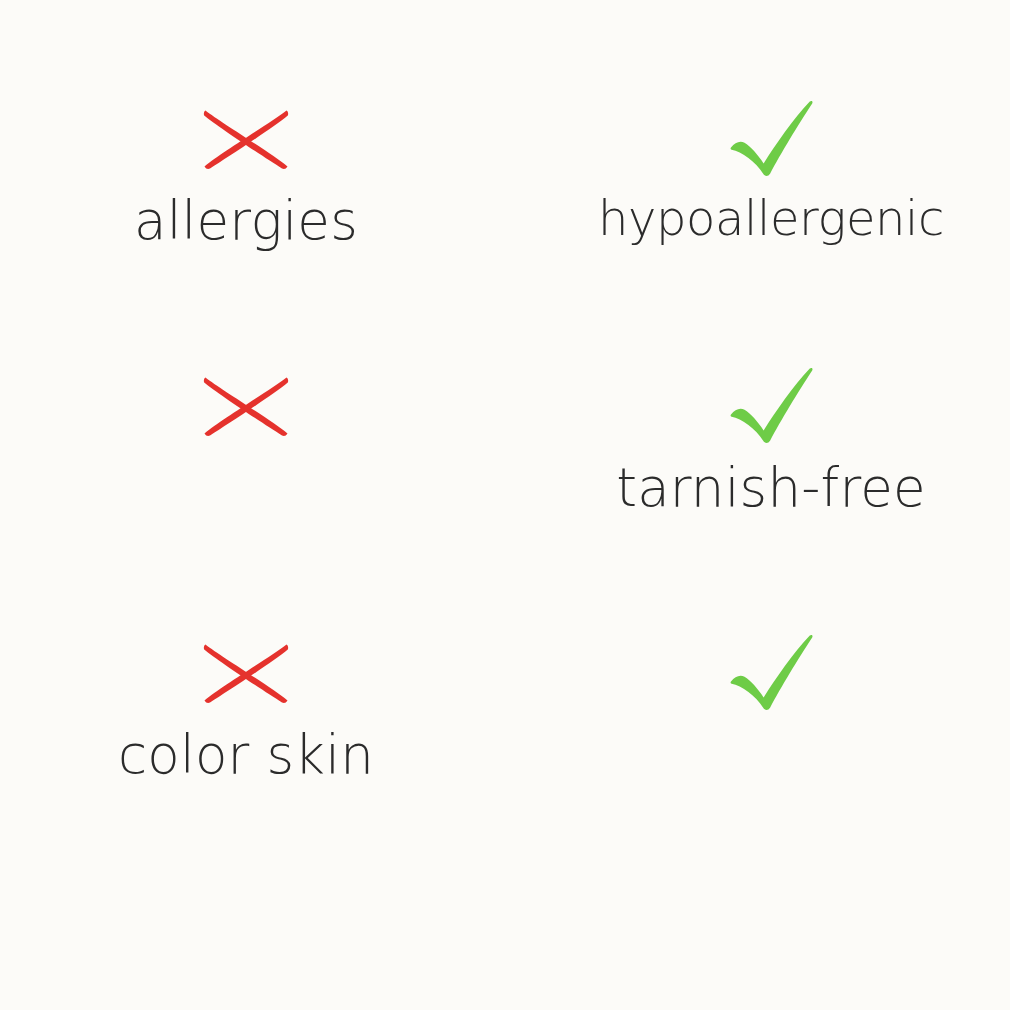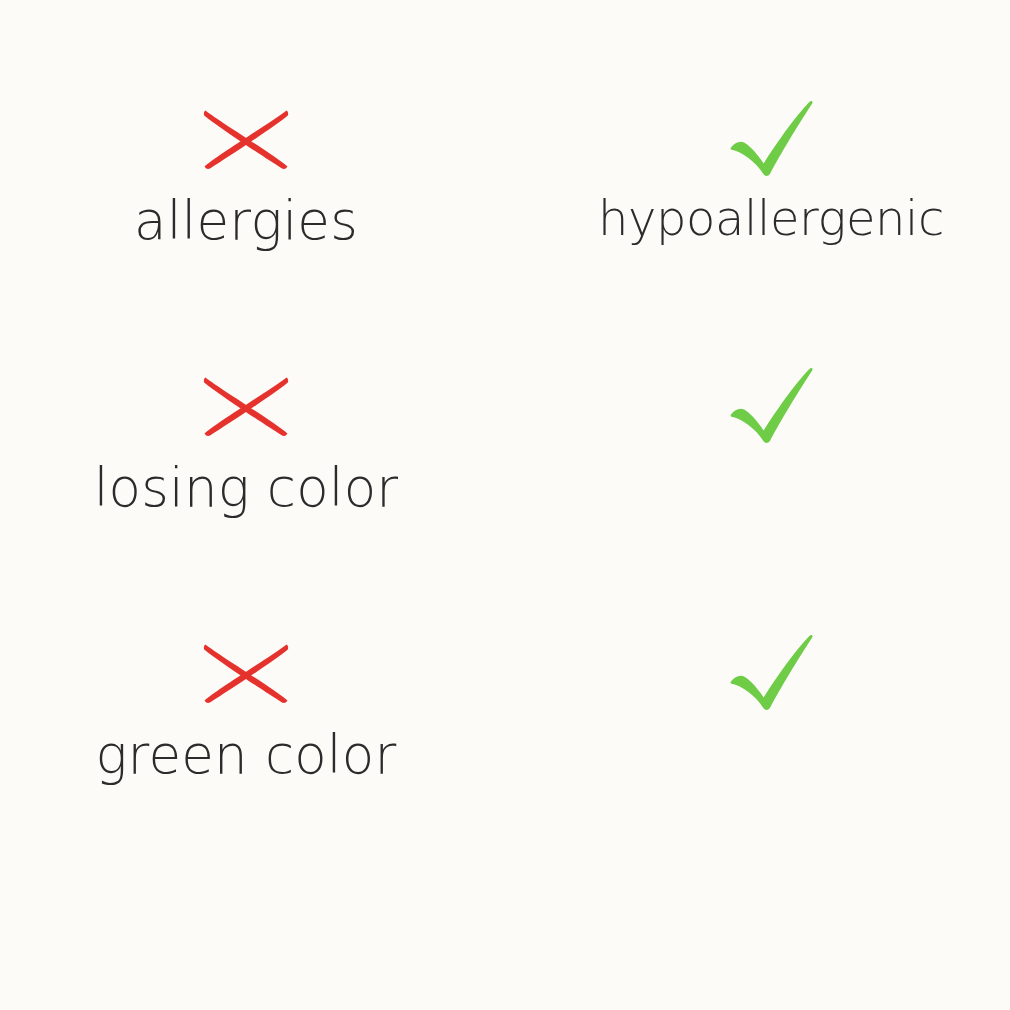--- a/index.html
+++ b/index.html
@@ -99,39 +99,39 @@
       <span class="feature-label wide">hypoallergenic</span>
     </div>
 
     <div class="feature-cell col-con">
       <span class="mark-icon">
         <svg viewBox="0 0 96 84" xmlns="http://www.w3.org/2000/svg" aria-hidden="true">
           <path d="M7.5 14.5 C 22 26, 72 56, 89.5 70.5 C 88 73, 86 73.5, 84 72.5 C 66 61, 20 31, 6.2 19.5 C 5.4 17.6, 6 15.4, 7.5 14.5 Z" fill="#e5322d"></path>
           <path d="M88.5 14.5 C 74 26, 24 56, 6.5 70.5 C 8 73, 10 73.5, 12 72.5 C 30 61, 76 31, 89.8 19.5 C 90.6 17.6, 90 15.4, 88.5 14.5 Z" fill="#e5322d"></path>
         </svg>
       </span>
-      <span class="feature-label">losing color</span>
     </div>
 
     <div class="feature-cell col-pro">
       <span class="mark-icon">
         <svg viewBox="0 0 96 84" xmlns="http://www.w3.org/2000/svg" aria-hidden="true">
           <path d="M8 51.5 C 12 46.5, 17 44.2, 21.5 46.8 C 27.5 50.4, 34.8 58.6, 40.6 67.4 C 52 49.5, 70.5 22.5, 86.8 5.5 C 88.6 4.2, 90.2 5.4, 89.2 7.4 C 75.5 28, 57.4 58.2, 47.2 77.4 C 45.2 80.6, 42 80.8, 40.2 77.8 C 33 66, 18.5 55.5, 8.6 53.8 C 7.4 53.4, 7.3 52.4, 8 51.5 Z" fill="#6ecc47"></path>
         </svg>
       </span>
+      <span class="feature-label">tarnish-free</span>
     </div>
 
     <div class="feature-cell col-con">
       <span class="mark-icon">
         <svg viewBox="0 0 96 84" xmlns="http://www.w3.org/2000/svg" aria-hidden="true">
           <path d="M7.5 14.5 C 22 26, 72 56, 89.5 70.5 C 88 73, 86 73.5, 84 72.5 C 66 61, 20 31, 6.2 19.5 C 5.4 17.6, 6 15.4, 7.5 14.5 Z" fill="#e5322d"></path>
           <path d="M88.5 14.5 C 74 26, 24 56, 6.5 70.5 C 8 73, 10 73.5, 12 72.5 C 30 61, 76 31, 89.8 19.5 C 90.6 17.6, 90 15.4, 88.5 14.5 Z" fill="#e5322d"></path>
         </svg>
       </span>
-      <span class="feature-label">green color</span>
+      <span class="feature-label">color skin</span>
     </div>
 
     <div class="feature-cell col-pro">
       <span class="mark-icon">
         <svg viewBox="0 0 96 84" xmlns="http://www.w3.org/2000/svg" aria-hidden="true">
           <path d="M8 51.5 C 12 46.5, 17 44.2, 21.5 46.8 C 27.5 50.4, 34.8 58.6, 40.6 67.4 C 52 49.5, 70.5 22.5, 86.8 5.5 C 88.6 4.2, 90.2 5.4, 89.2 7.4 C 75.5 28, 57.4 58.2, 47.2 77.4 C 45.2 80.6, 42 80.8, 40.2 77.8 C 33 66, 18.5 55.5, 8.6 53.8 C 7.4 53.4, 7.3 52.4, 8 51.5 Z" fill="#6ecc47"></path>
         </svg>
       </span>
     </div>
 

